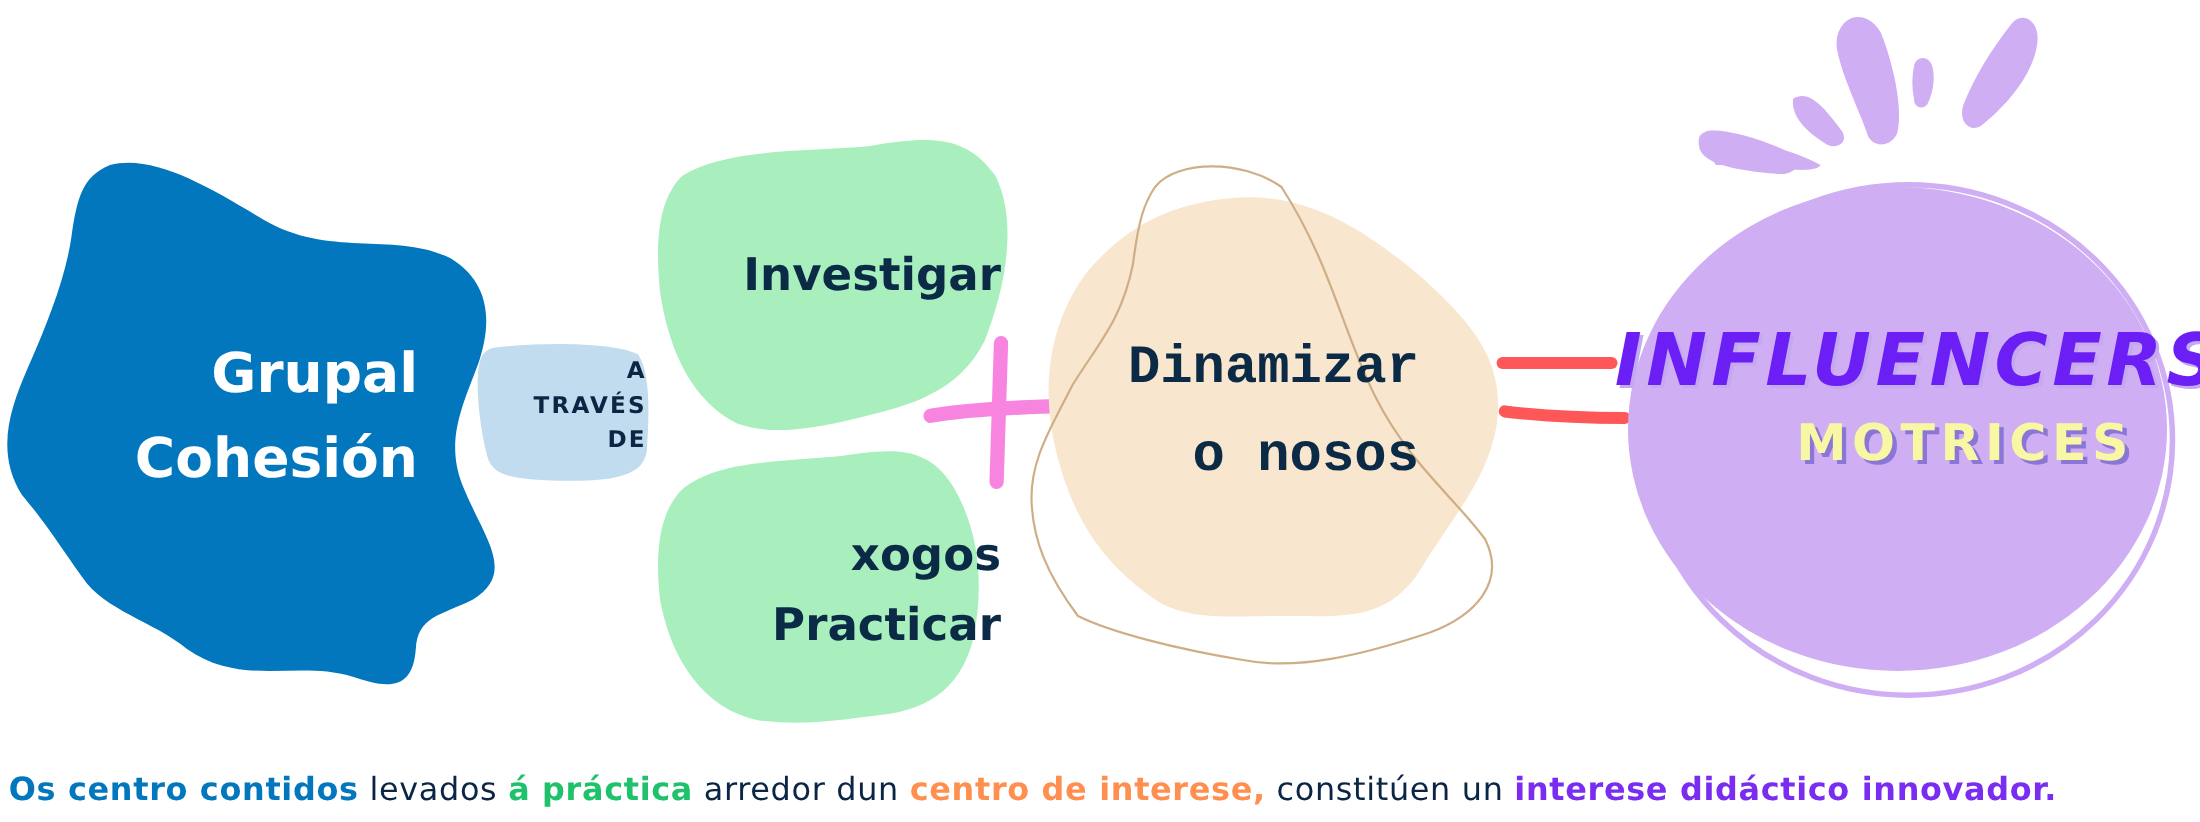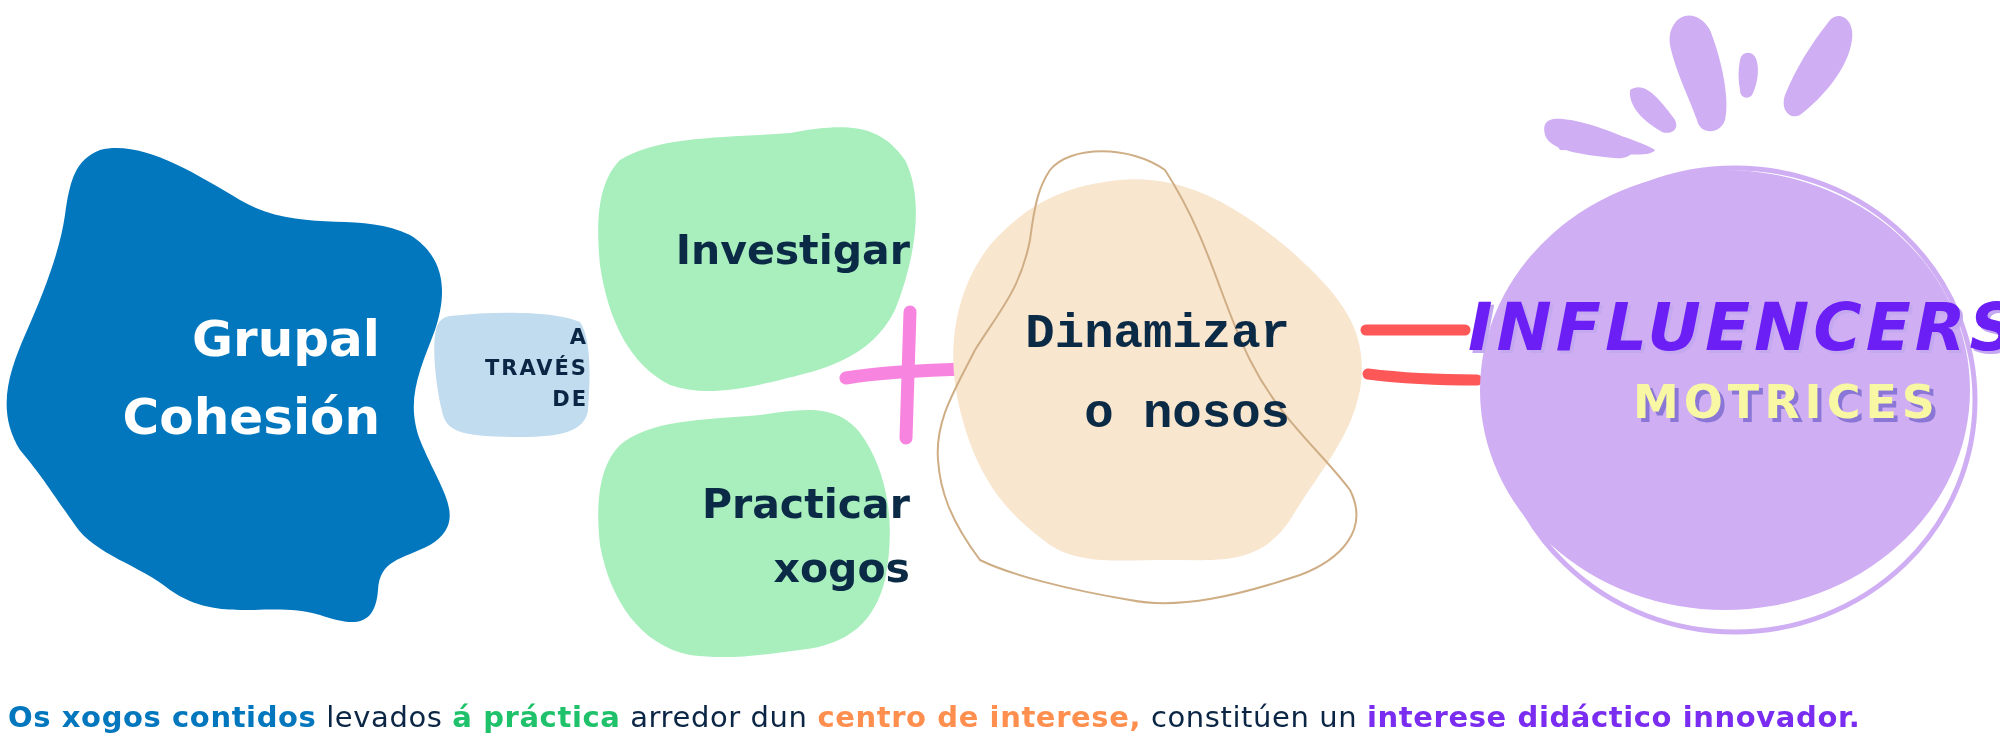--- a/index.html
+++ b/index.html
@@ -68,25 +68,25 @@
 
 <div class="label atraves">
   <span>A</span>
   <span>TRAVÉS</span>
   <span>DE</span>
 </div>
 
 <div class="label green-text investigar">Investigar</div>
 
 <div class="label green-text practicar">
+  <span>xogos</span>
   <span>Practicar</span>
-  <span>xogos</span>
 </div>
 
 <div class="label dinamizar">
   <span>Dinamizar</span>
   <span>o nosos</span>
 </div>
 
 <div class="label influencers">INFLUENCERS</div>
 <div class="label motrices">MOTRICES</div>
 
-<div class="footer"><span class="b" style="color:#0277bd">Os xogos contidos</span><span> levados </span><span class="b" style="color:#1fc26a">á práctica</span><span> arredor dun </span><span class="b" style="color:#ff8f4f">centro de interese,</span><span> constitúen un </span><span class="b" style="color:#7a2cf0">interese didáctico innovador.</span></div>
+<div class="footer"><span class="b" style="color:#0277bd">Os centro contidos</span><span> levados </span><span class="b" style="color:#1fc26a">á práctica</span><span> arredor dun </span><span class="b" style="color:#ff8f4f">centro de interese,</span><span> constitúen un </span><span class="b" style="color:#7a2cf0">interese didáctico innovador.</span></div>
 
 </body></html>

